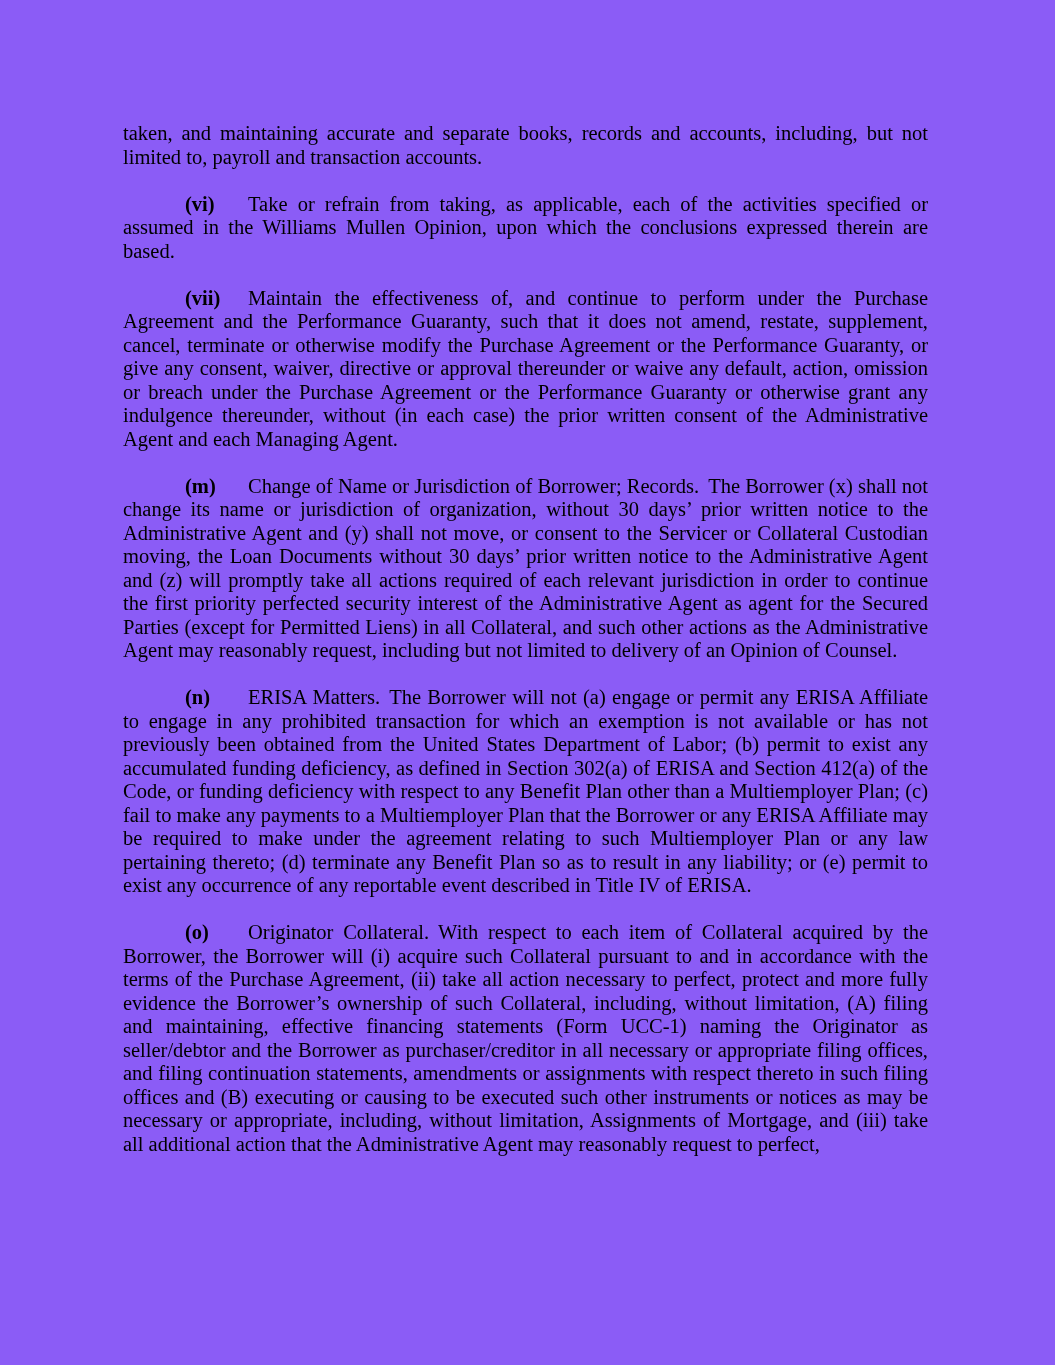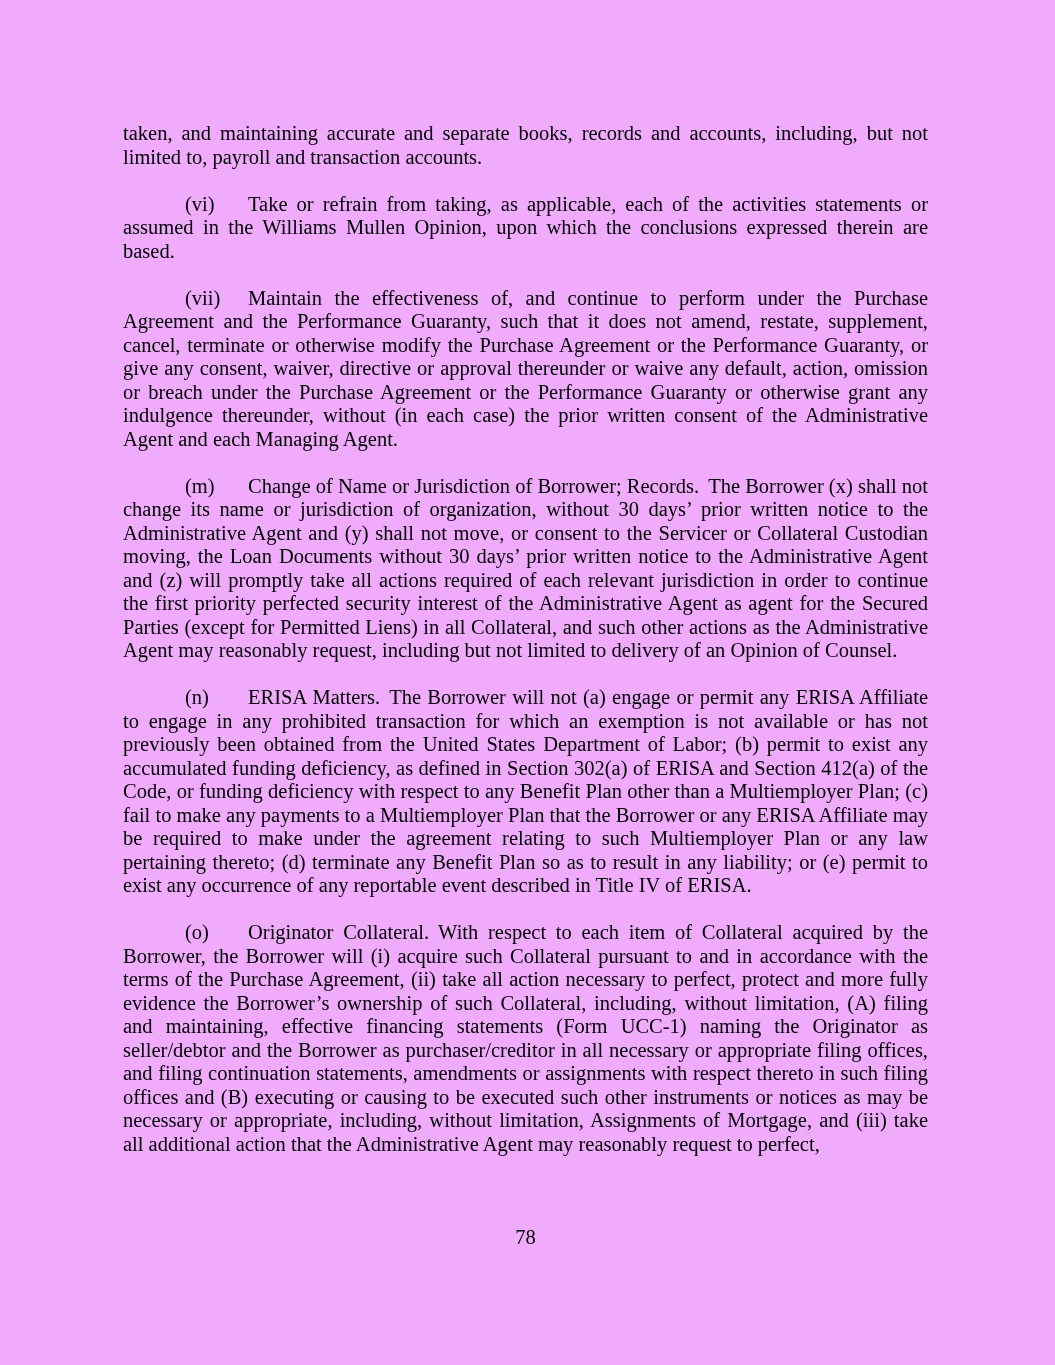--- a/index.html
+++ b/index.html
@@ -2,41 +2,42 @@
 <html><head>
 <meta charset="utf-8">
 <style>
   * { box-sizing: border-box; }
   html, body { margin: 0; padding: 0; background: #e8e8e8; }
   .page {
     position: relative;
     width: 1055px;
     height: 1365px;
     margin: 0 auto;
-    background: #f0abfc;
+    background: #8b5cf6;
     color: #000000;
     font-family: "Liberation Serif", "DejaVu Serif", serif;
     font-size: 20.5px;
     line-height: 23.5px;
     overflow: hidden;
   }
   .content {
     position: absolute;
     left: 123px;
     top: 122px;
     width: 805px;
     text-align: justify;
   }
   p.para { margin: 0 0 23.5px 0; }
   .sub { margin-left: 62px; }       
   .indent { text-indent: 62px; }    
   .label {
     display: inline-block;
     width: 63px;
     text-indent: 0;
+    font-weight: bold;
   }
   .u {
     text-underline-offset: 3px;
     text-decoration-thickness: 1.5px;
   }
   .period { padding-right: 9px; }   
   .footer {
     position: absolute;
     left: 123px;
     top: 1226px;
@@ -45,26 +46,25 @@
   }
 </style>
 </head>
 <body>
 
 <div class="page">
   <main class="content">
 
     <p class="para sub"><span>taken, and maintaining accurate and separate books, records and accounts, including, but not limited to, payroll and transaction accounts.</span></p>
 
-    <p class="para sub indent"><span class="label">(vi)</span><span>Take or refrain from taking, as applicable, each of the activities statements or assumed in the Williams Mullen Opinion, upon which the conclusions expressed therein are based.</span></p>
+    <p class="para sub indent"><span class="label">(vi)</span><span>Take or refrain from taking, as applicable, each of the activities specified or assumed in the Williams Mullen Opinion, upon which the conclusions expressed therein are based.</span></p>
 
     <p class="para sub indent"><span class="label">(vii)</span><span>Maintain the effectiveness of, and continue to perform under the Purchase Agreement and the Performance Guaranty, such that it does not amend, restate, supplement, cancel, terminate or otherwise modify the Purchase Agreement or the Performance Guaranty, or give any consent, waiver, directive or approval thereunder or waive any default, action, omission or breach under the Purchase Agreement or the Performance Guaranty or otherwise grant any indulgence thereunder, without (in each case) the prior written consent of the Administrative Agent and each Managing Agent.</span></p>
 
     <p class="para indent"><span class="label">(m)</span><span class="u">Change of Name or Jurisdiction of Borrower; Records</span><span class="period">.</span><span>The Borrower (x) shall not change its name or jurisdiction of organization, without 30 days’ prior written notice to the Administrative Agent and (y) shall not move, or consent to the Servicer or Collateral Custodian moving, the Loan Documents without 30 days’ prior written notice to the Administrative Agent and (z) will promptly take all actions required of each relevant jurisdiction in order to continue the first priority perfected security interest of the Administrative Agent as agent for the Secured Parties (except for Permitted Liens) in all Collateral, and such other actions as the Administrative Agent may reasonably request, including but not limited to delivery of an Opinion of Counsel.</span></p>
 
     <p class="para indent"><span class="label">(n)</span><span class="u">ERISA Matters</span><span class="period">.</span><span>The Borrower will not (a) engage or permit any ERISA Affiliate to engage in any prohibited transaction for which an exemption is not available or has not previously been obtained from the United States Department of Labor; (b) permit to exist any accumulated funding deficiency, as defined in </span><span class="u">Section 302(a)</span><span> of ERISA and </span><span class="u">Section 412(a)</span><span> of the Code, or funding deficiency with respect to any Benefit Plan other than a Multiemployer Plan; (c) fail to make any payments to a Multiemployer Plan that the Borrower or any ERISA Affiliate may be required to make under the agreement relating to such Multiemployer Plan or any law pertaining thereto; (d) terminate any Benefit Plan so as to result in any liability; or (e) permit to exist any occurrence of any reportable event described in Title IV of ERISA.</span></p>
 
     <p class="para indent"><span class="label">(o)</span><span class="u">Originator Collateral</span><span class="period">.</span><span>With respect to each item of Collateral acquired by the Borrower, the Borrower will (i) acquire such Collateral pursuant to and in accordance with the terms of the Purchase Agreement, (ii) take all action necessary to perfect, protect and more fully evidence the Borrower’s ownership of such Collateral, including, without limitation, (A) filing and maintaining, effective financing statements (Form UCC-1) naming the Originator as seller/debtor and the Borrower as purchaser/creditor in all necessary or appropriate filing offices, and filing continuation statements, amendments or assignments with respect thereto in such filing offices and (B) executing or causing to be executed such other instruments or notices as may be necessary or appropriate, including, without limitation, Assignments of Mortgage, and (iii) take all additional action that the Administrative Agent may reasonably request to perfect,</span></p>
 
   </main>
 
-  <footer class="footer"><span>78</span></footer>
 </div>
 
 </body></html>

